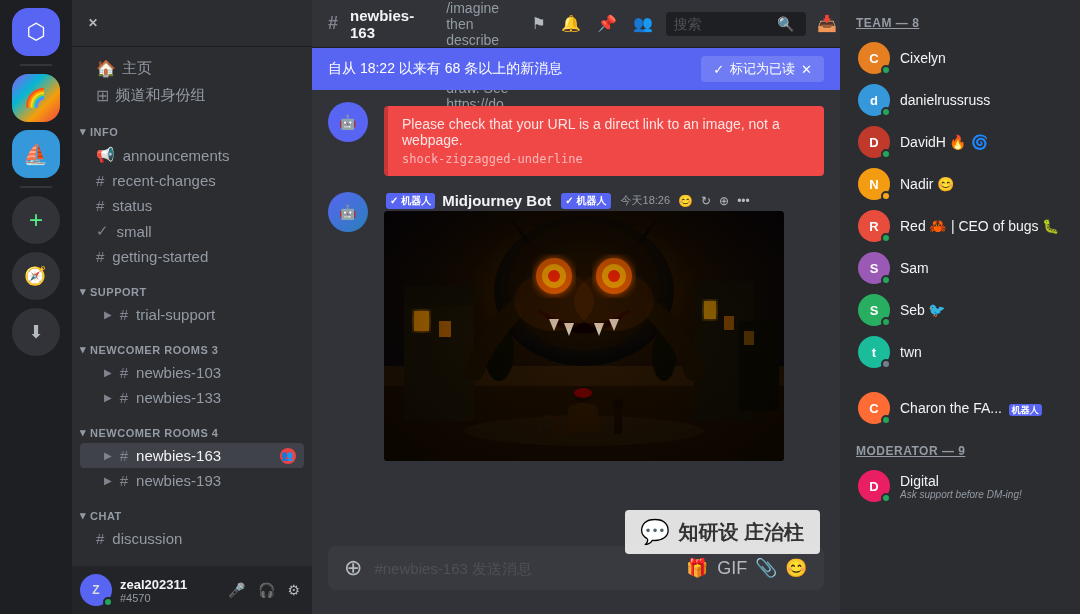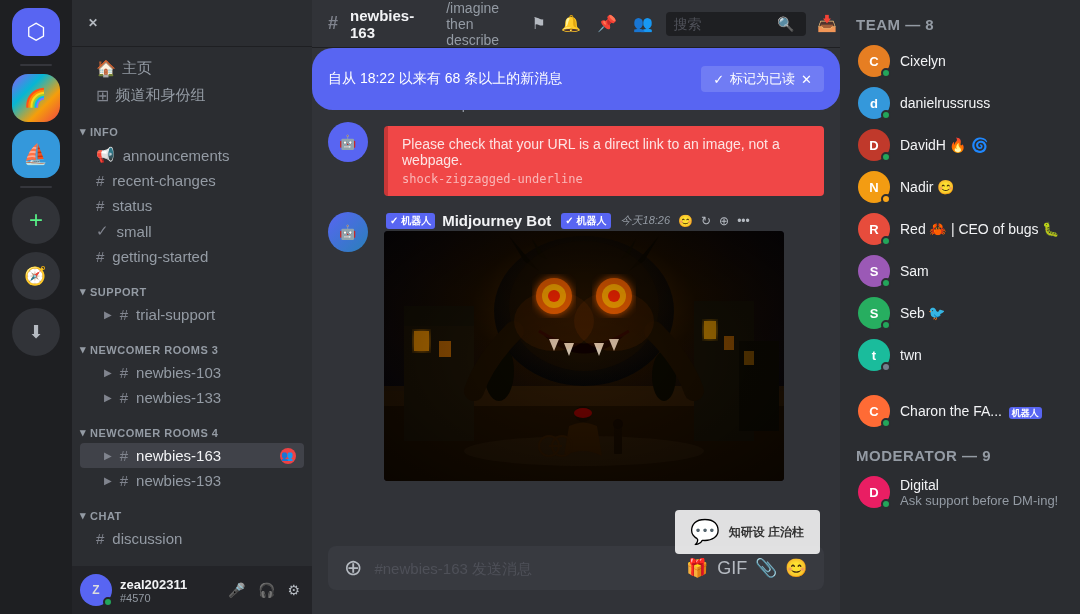--- a/index.html
+++ b/index.html
@@ -191,27 +191,26 @@
       overflow-y: auto;
       padding: 8px 0;
       display: flex;
       flex-direction: column;
     }
 
     
     .notification-bar {
       background: #5865f2;
       color: white;
-      padding: 18px 16px;
+      padding: 8px 16px;
       display: flex;
       align-items: center;
       justify-content: space-between;
       font-size: 14px;
       flex-shrink: 0;
-      border-radius: 21px;
     }
     .mark-read-btn {
       background: rgba(255,255,255,0.15);
       border: none;
       color: white;
       padding: 4px 12px;
       border-radius: 4px;
       cursor: pointer;
       font-size: 13px;
       display: flex;
@@ -234,21 +233,21 @@
       align-items: center;
       justify-content: center;
       font-size: 16px;
       font-weight: 600;
       color: white;
     }
     .message-content { flex: 1; min-width: 0; }
     .message-header { display: flex; align-items: center; gap: 8px; margin-bottom: 2px; }
     .message-author { font-weight: 600; font-size: 15px; }
     .message-author.bot { color: #f2f3f5; }
-    .message-time { font-size: 11px; color: #949ba4; font-style: italic; }
+    .message-time { font-size: 11px; color: #949ba4; }
     .message-text { color: #dcddde; line-height: 1.4; word-break: break-word; }
 
     
     .invalid-link-box {
       background: #f04747;
       border-left: 4px solid #c83737;
       padding: 10px 14px;
       border-radius: 4px;
       margin-top: 4px;
     }
@@ -287,27 +286,28 @@
     
     .right-sidebar {
       width: 240px;
       background: #2b2d31;
       padding: 16px 12px;
       overflow-y: auto;
       flex-shrink: 0;
     }
     .members-section { margin-bottom: 16px; }
     .members-title {
-      font-size: 15px;
+      font-size: 12px;
       font-weight: 700;
       color: #949ba4;
       text-transform: uppercase;
       letter-spacing: 0.5px;
       margin-bottom: 8px;
       padding: 0 4px;
+      text-decoration: underline;
     }
     .member-item {
       display: flex;
       align-items: center;
       gap: 10px;
       padding: 4px 6px;
       border-radius: 4px;
       cursor: pointer;
       margin-bottom: 2px;
     }
@@ -328,21 +328,21 @@
       position: absolute;
       bottom: -1px;
       right: -1px;
       width: 10px;
       height: 10px;
       border-radius: 50%;
       border: 2px solid #2b2d31;
     }
     .member-info { flex: 1; min-width: 0; }
     .member-name { font-size: 14px; color: #f2f3f5; font-weight: 500; white-space: nowrap; overflow: hidden; text-overflow: ellipsis; }
-    .member-role { font-size: 13px; color: #949ba4; }
+    .member-role { font-size: 10px; color: #949ba4; font-style: italic; }
     .bot-tag-small {
       background: #5865f2;
       color: white;
       font-size: 9px;
       padding: 1px 3px;
       border-radius: 3px;
       font-weight: 600;
       margin-left: 3px;
     }
 
@@ -798,14 +798,14 @@
     <div class="member-item">
       
       
     </div>
 
   </div>
 </div>
 
 <div style="position:fixed; bottom:60px; right:260px; background:rgba(255,255,255,0.85); padding:8px 16px; border-radius:4px; display:flex; align-items:center; gap:8px; z-index:1000; pointer-events:none;">
   <span style="font-size:24px;">💬</span>
-  <span style="font-size:12px; font-weight:900; color:#333;">知研设 庄治柱</span>
+  <span style="font-size:20px; font-weight:900; color:#333;">知研设 庄治柱</span>
 </div>
 
 </body></html>

